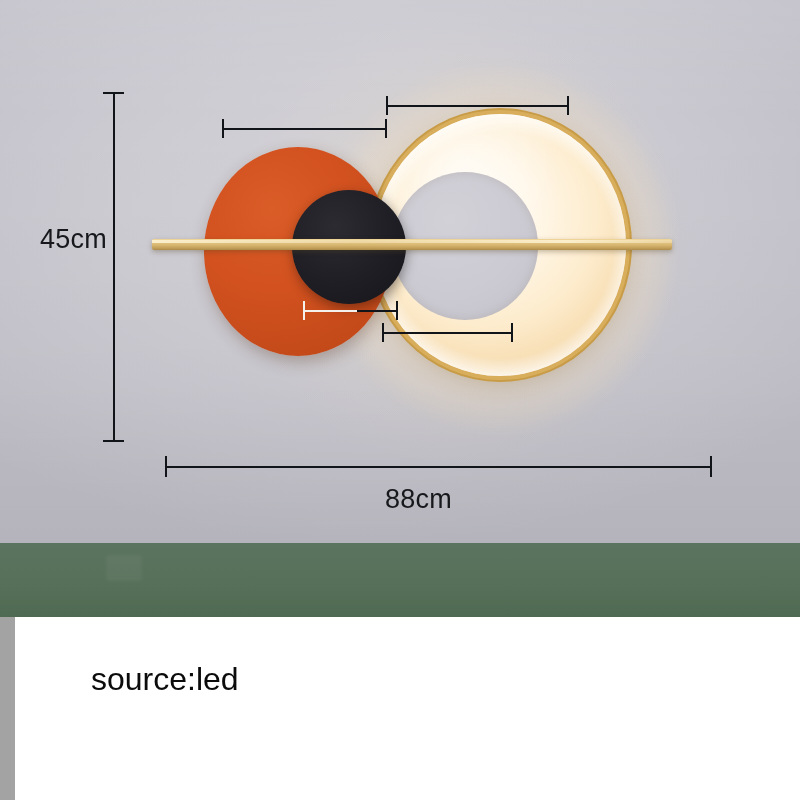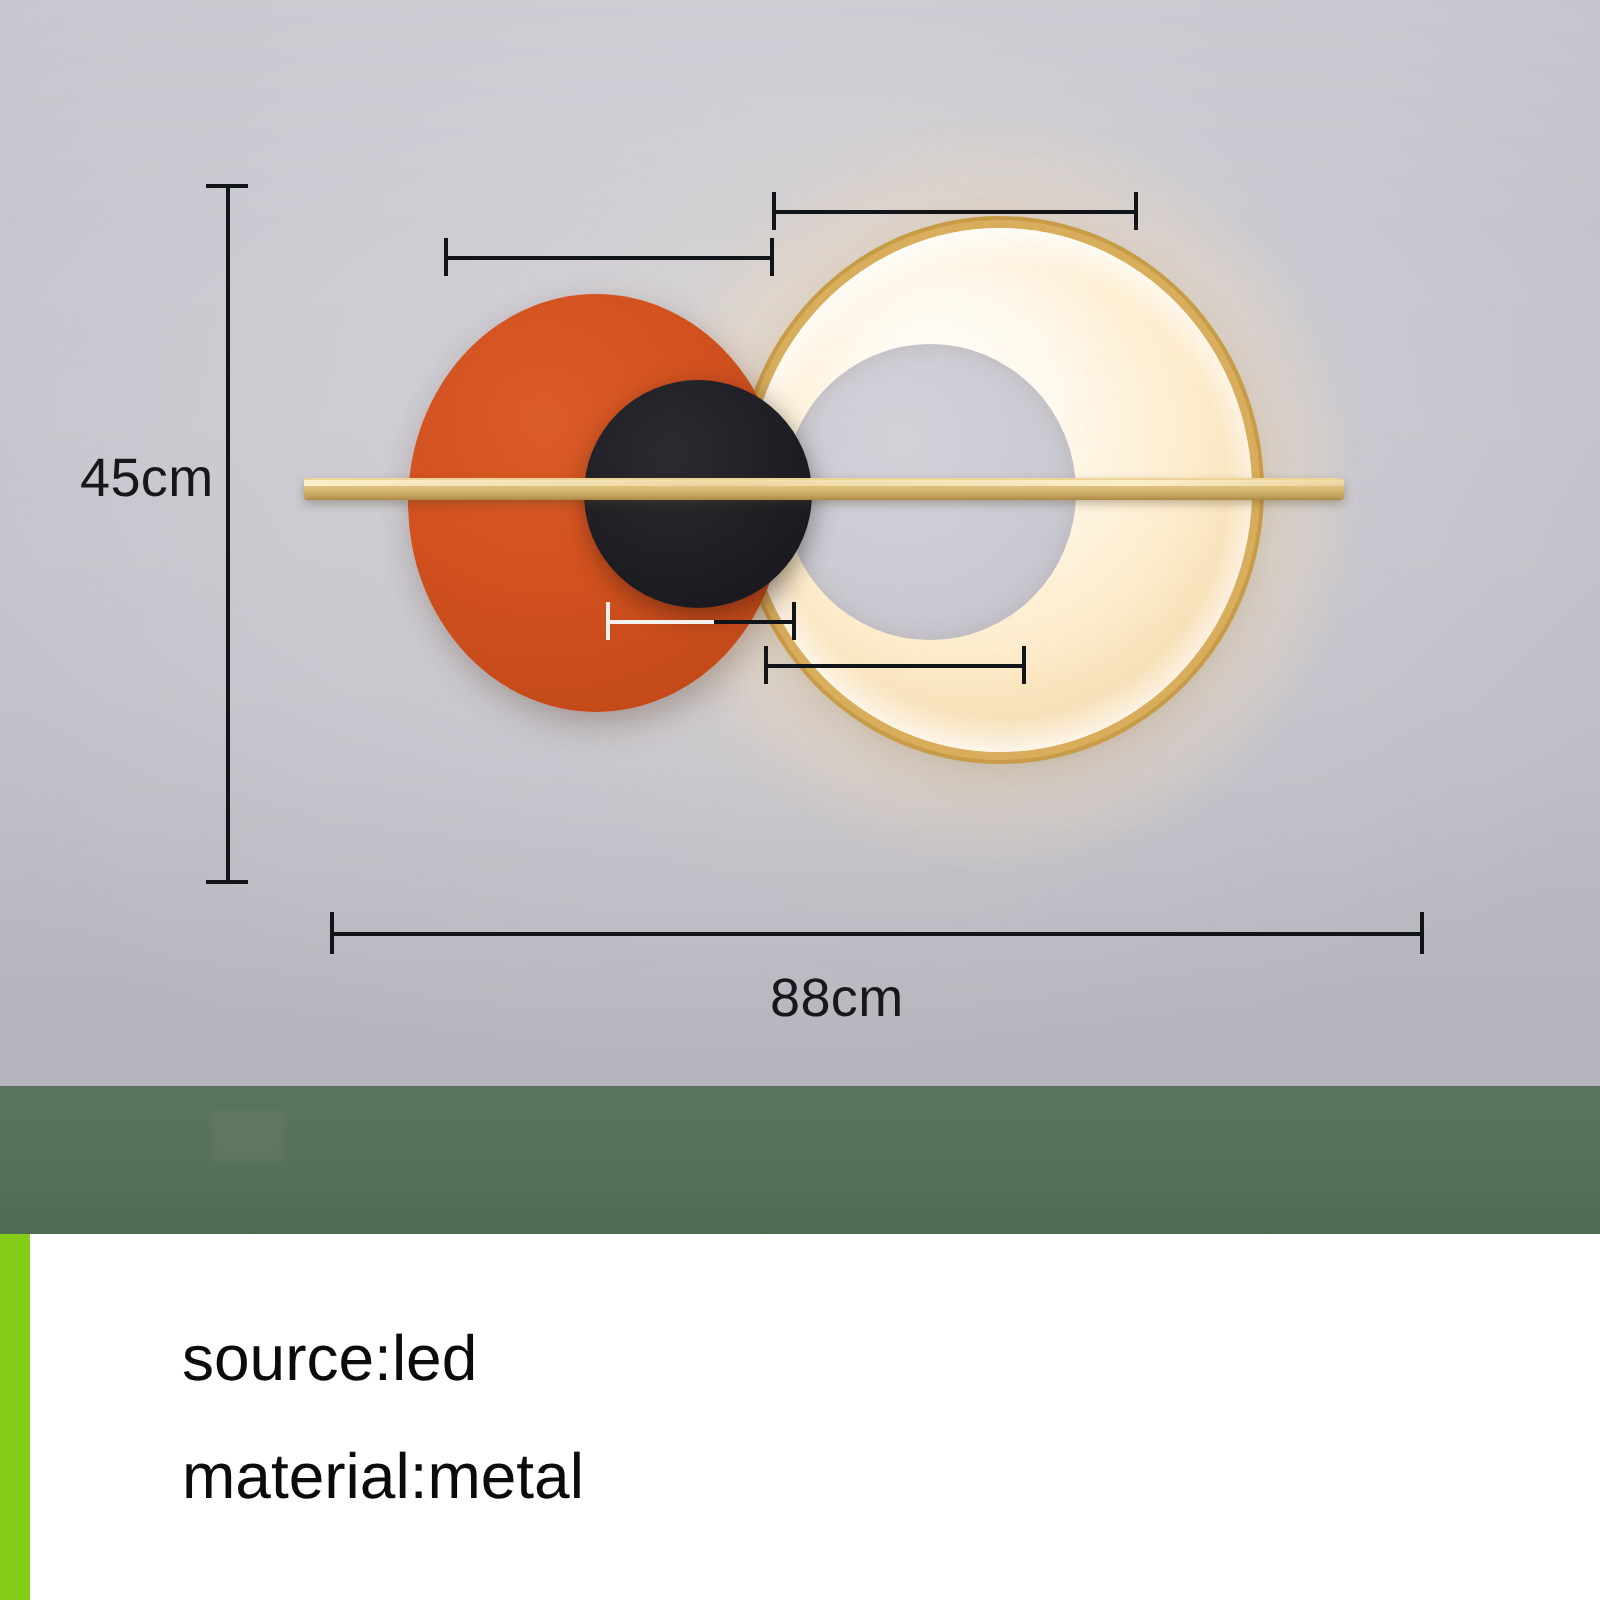--- a/index.html
+++ b/index.html
@@ -8,21 +8,21 @@
     background: #ffffff;
   }
   body {
     font-family: "Liberation Sans", sans-serif;
   }
   #stage {
     position: relative;
     width: 800px;
     height: 800px;
     overflow: hidden;
-    background: #84cc16;
+    background: #a3a3a3;
   }
 
   
   #photo {
     position: absolute;
     left: 0; top: 0;
     width: 800px;
     height: 543px;
     background:
       radial-gradient(ellipse 70% 60% at 46% 40%, #d4d3d9 0%, #cdccd3 45%, #c6c5cd 75%, #c0bfc8 100%);
@@ -253,16 +253,15 @@
     <div class="cap-v" style="left:511px; top:323px; height:19px;"></div>
 
   </div>
 
   <div id="green-band">
     <div id="green-band-ghost"></div>
   </div>
 
   <div id="spec-area">
     <div class="spec" id="spec-source">source:led</div>
-    <div class="spec" id="spec-material">material:metal</div>
   </div>
 
 </div>
 
 </body></html>

